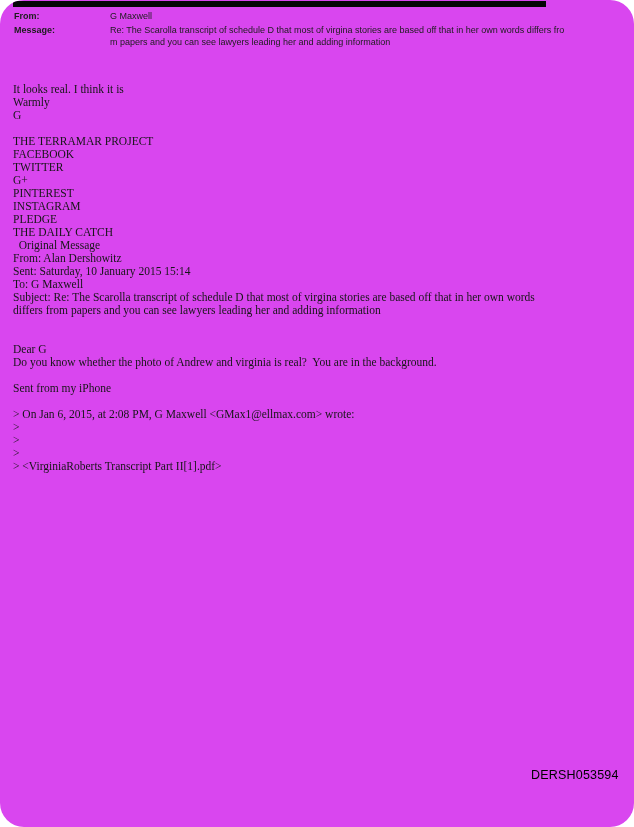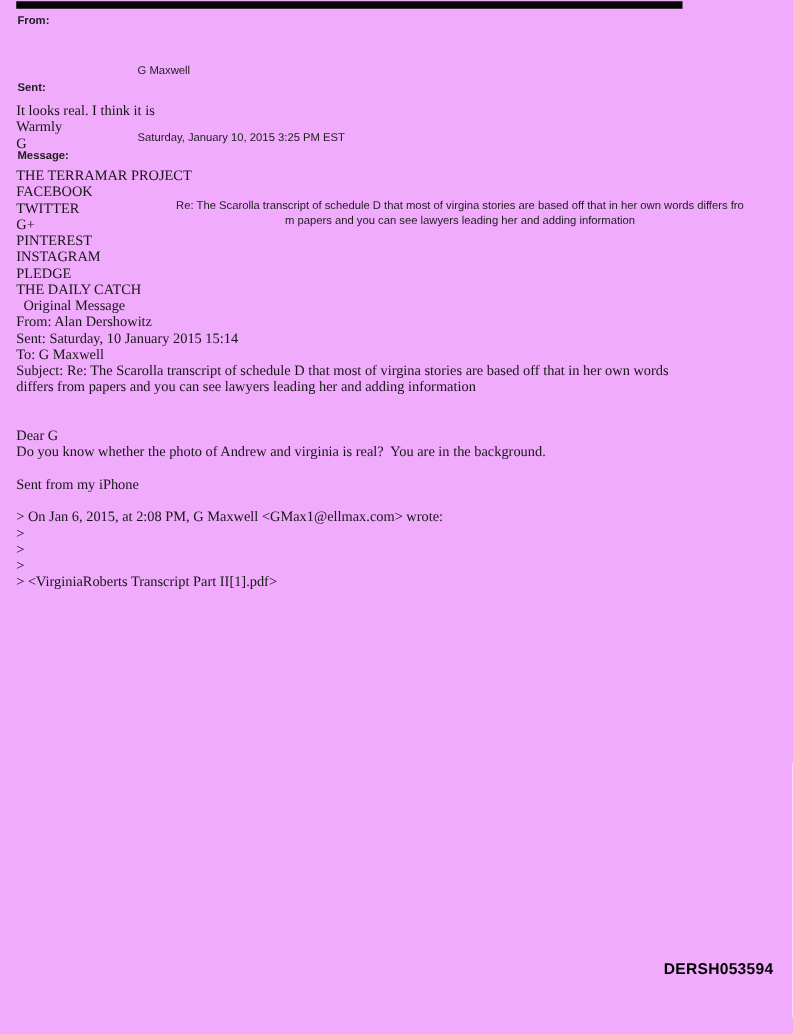--- a/index.html
+++ b/index.html
@@ -4,22 +4,23 @@
 <style>
   html, body {
     margin: 0;
     padding: 0;
     background: #ffffff;
   }
   .page {
     position: relative;
     width: 634px;
     height: 827px;
-    background: #f0abfc;
+    background: #d946ef;
     overflow: hidden;
+    border-radius: 24px;
   }
   .redaction-bar {
     position: absolute;
     left: 13px;
     top: 1px;
     width: 533px;
     height: 6px;
     background: #060606;
   }
   .email-header {
@@ -37,64 +38,58 @@
     line-height: 14px;
   }
   .hlabel {
     width: 96px;
     flex: 0 0 96px;
     font-weight: bold;
   }
   .hvalue {
     flex: 1 1 auto;
     white-space: pre;
-    margin-top: 40px;
   }
   .hrow.subject .hvalue {
     line-height: 12px;
     padding-top: 1px;
-    text-align: center;
   }
   .email-body {
     position: absolute;
     left: 13px;
     top: 83px;
     width: 618px;
     font-family: "Liberation Serif", "DejaVu Serif", serif;
     font-size: 11.5px;
     line-height: 13px;
     color: #161616;
     white-space: pre;
   }
   .bates {
     position: absolute;
     left: 531px;
     top: 768px;
     font-family: "Liberation Sans", "DejaVu Sans", sans-serif;
     font-size: 12.5px;
-    font-weight: bold;
+    font-weight: normal;
     letter-spacing: 0.2px;
     color: #000000;
   }
 </style>
 </head>
 <body>
 
 <div class="page">
 
   <div class="redaction-bar"></div>
 
   <div class="email-header">
     <div class="hrow">
       <div class="hlabel">From:</div>
       <div class="hvalue">G Maxwell</div>
-    </div>
-    <div class="hrow">
-      <div class="hlabel">Sent:</div>
-      <div class="hvalue">Saturday, January 10, 2015 3:25 PM EST</div>
     </div>
     <div class="hrow subject">
       <div class="hlabel">Message:</div>
       <div class="hvalue">Re: The Scarolla transcript of schedule D that most of virgina stories are based off that in her own words differs fro
 m papers and you can see lawyers leading her and adding information</div>
     </div>
   </div>
 
   <div class="email-body">It looks real. I think it is
 Warmly

